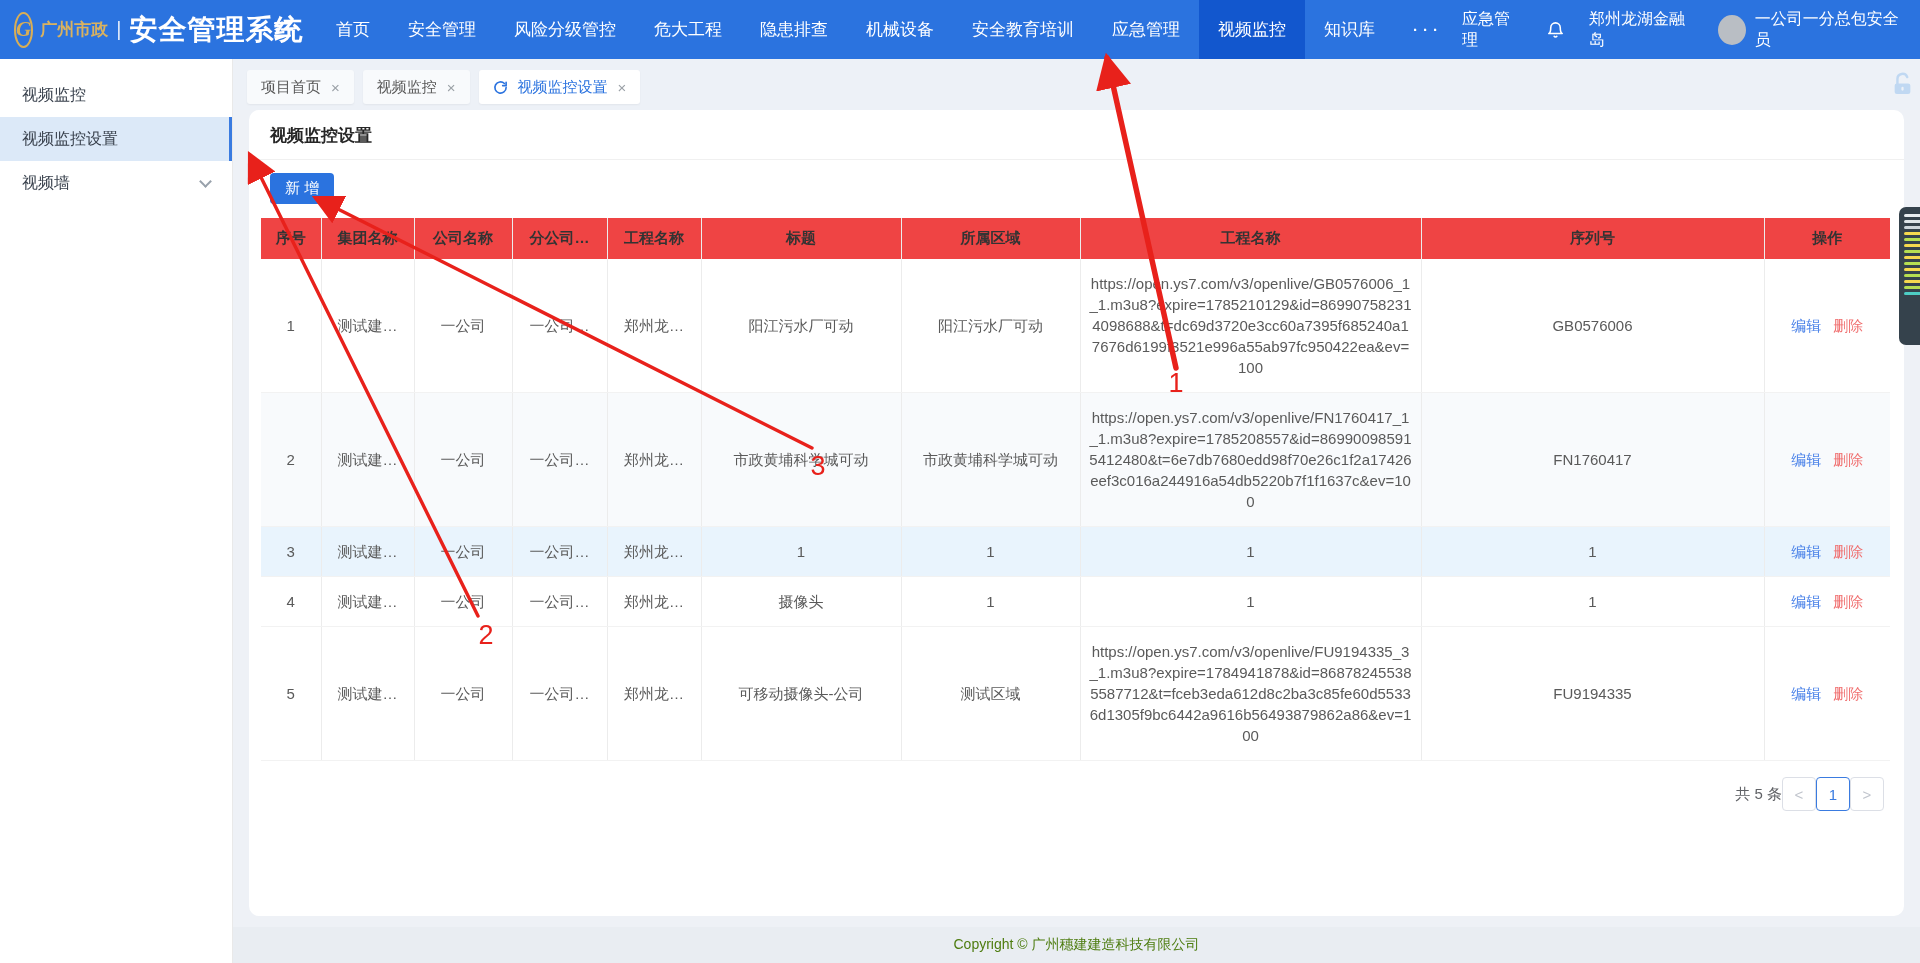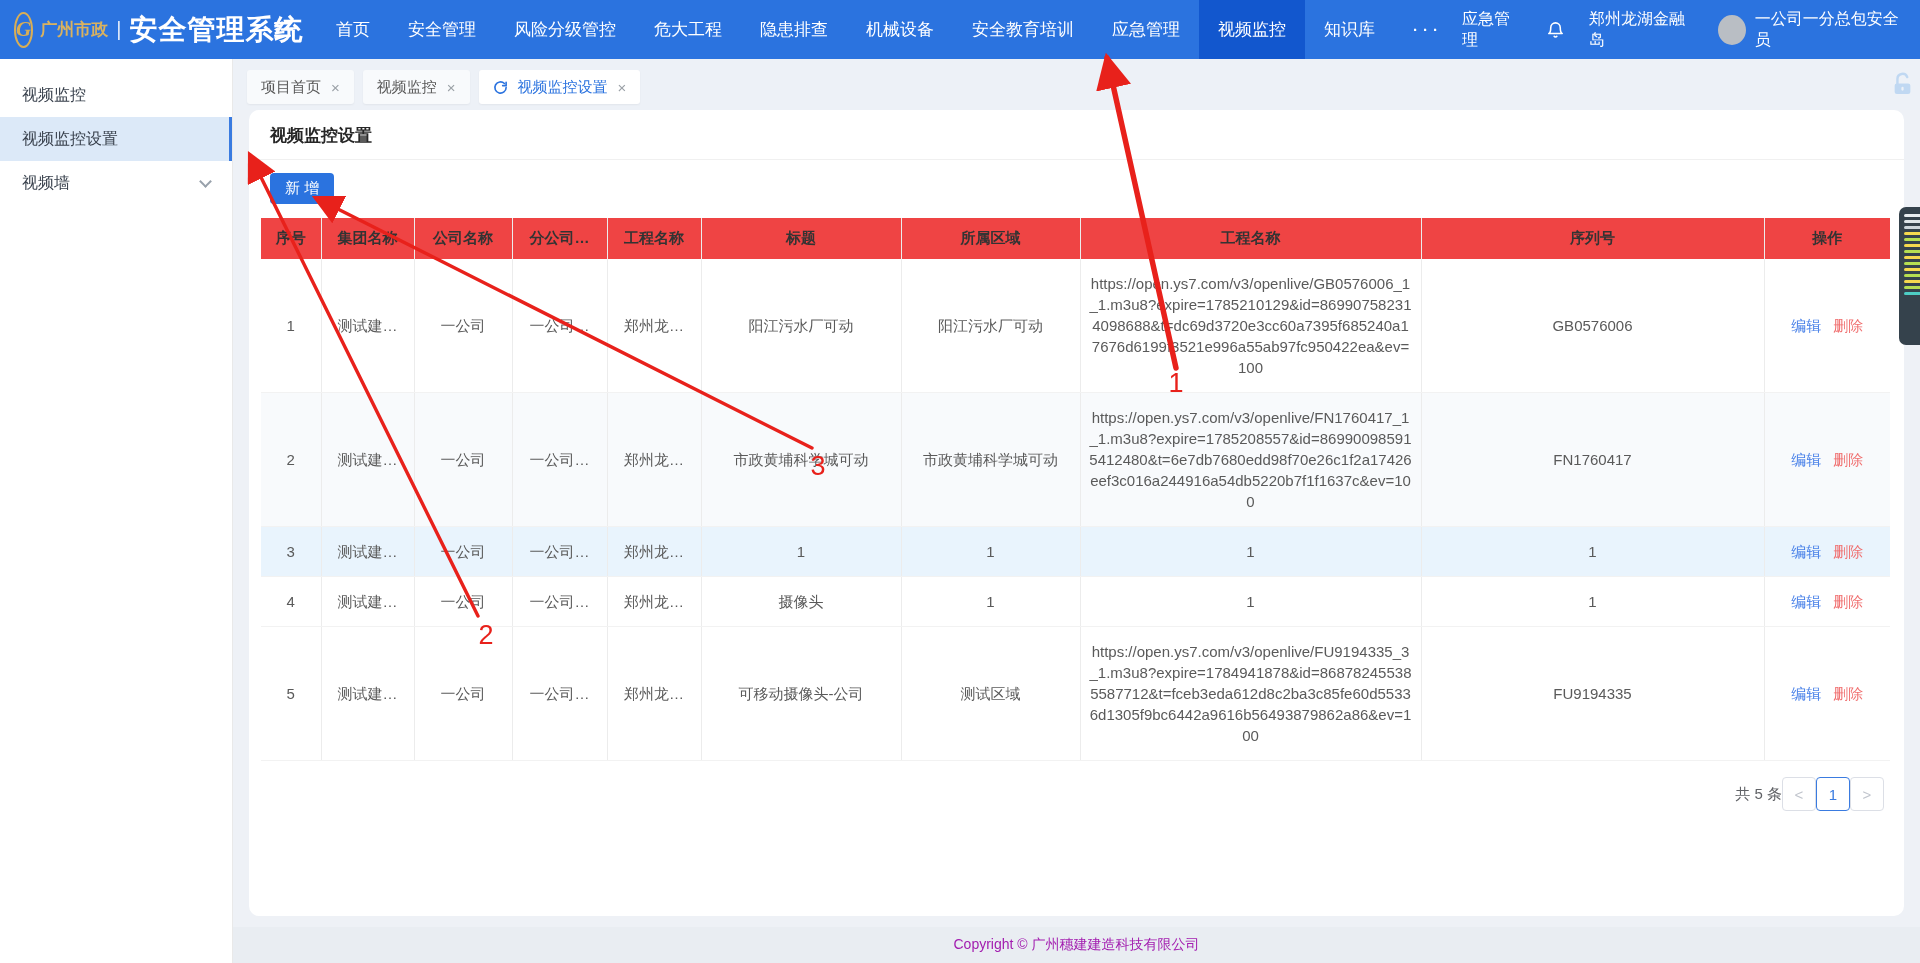--- a/index.html
+++ b/index.html
@@ -70,21 +70,21 @@
   .link-edit { color:#4880e8; margin-right:12px; cursor:pointer; }
   .link-del { color:#f06e6e; cursor:pointer; }
 
   .pagination { display:flex; justify-content:flex-end; align-items:center; gap:0;
     margin:16px 20px 0; font-size:15px; color:#606266; }
   .pg-btn { width:34px; height:34px; border:1px solid #dcdfe6; border-radius:4px;
     display:grid; place-items:center; color:#c0c4cc; background:#fff; font-size:15px; cursor:pointer; }
   .pg-btn.page { border-color:#3a7be0; color:#3a7be0; }
 
   .footer { height:36px; margin:11px -16px 0; background:#e9edf2; display:flex;
-    align-items:center; justify-content:center; color:#a21caf; font-size:14px; }
+    align-items:center; justify-content:center; color:#4d7c0f; font-size:14px; }
 
   
   .side-widget { position:absolute; right:-7px; top:207px; width:28px; height:138px;
     background:#35424c; border-radius:7px; padding:7px 5px; display:flex;
     flex-direction:column; gap:3px; z-index:40; }
   .side-widget i { display:block; height:3px; border-radius:1.5px; }
 
   
   .annotations { position:absolute; inset:0; width:1920px; height:963px;
     pointer-events:none; z-index:99; }

